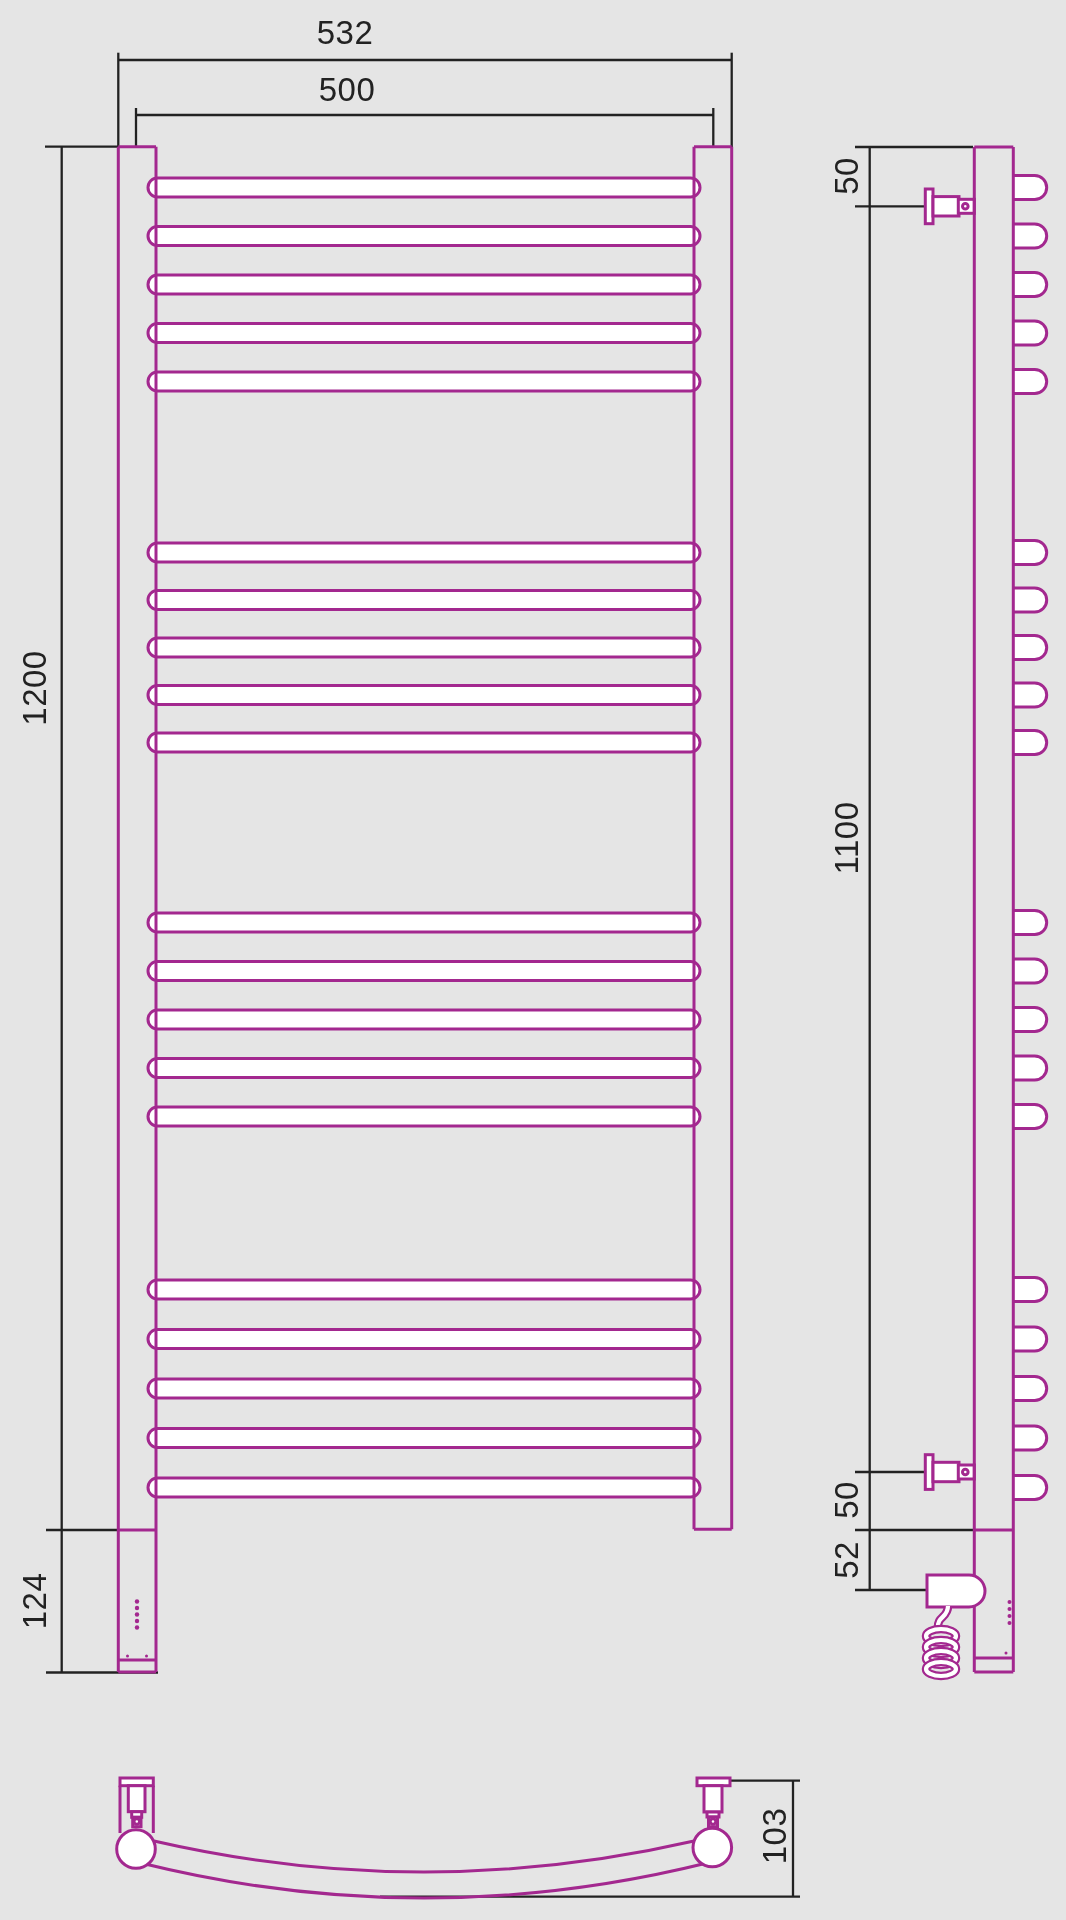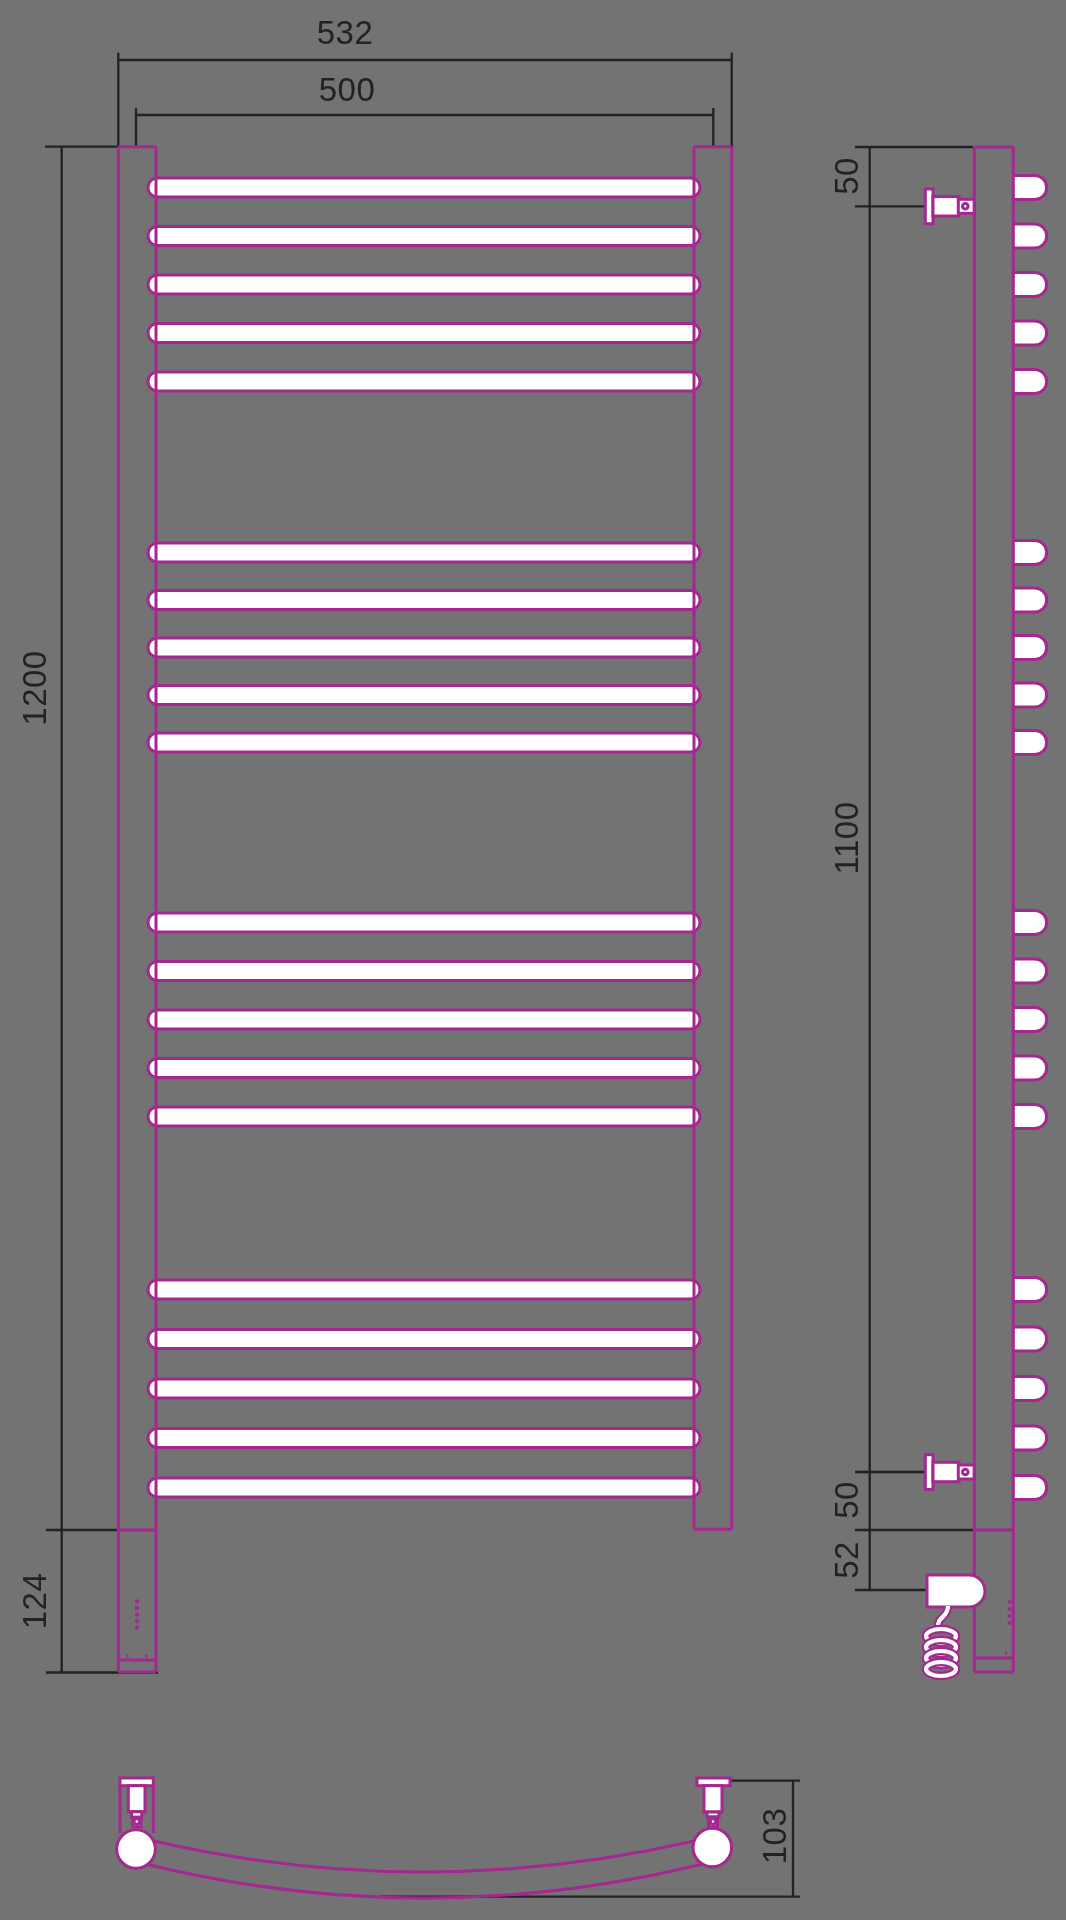--- a/index.html
+++ b/index.html
@@ -1,17 +1,17 @@
 <!DOCTYPE html>
 <html style="--m: #A3288F; --k: #222222;"><head>
 <meta charset="utf-8">
 <style>
   html,body{margin:0;padding:0;background:#fff;}
   body{width:1066px;height:1920px;overflow:hidden;}
-  .canvas{position:relative;width:1066px;height:1920px;background:#737373;}
+  .canvas{position:relative;width:1066px;height:1920px;background:#e5e5e5;}
   svg{display:block;}
   
   .m{stroke:var(--m,#A3288F);fill:none;stroke-width:3;}
   
   .mf{stroke:var(--m,#A3288F);fill:#fff;stroke-width:3;}
   
   .md{fill:var(--m,#A3288F);stroke:none;}
   
   .k{stroke:var(--k,#222);fill:none;stroke-width:2.3;}
   

